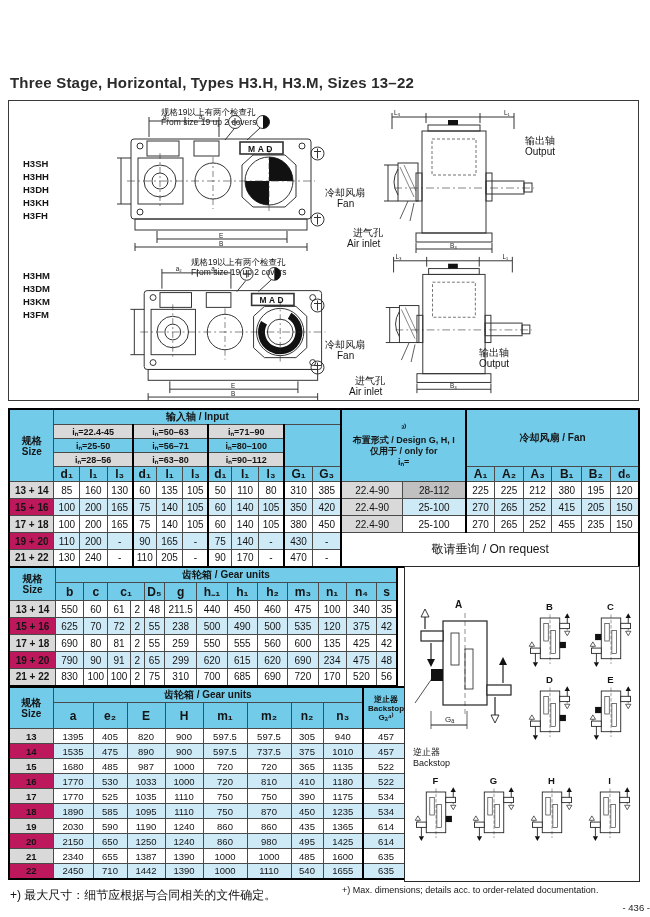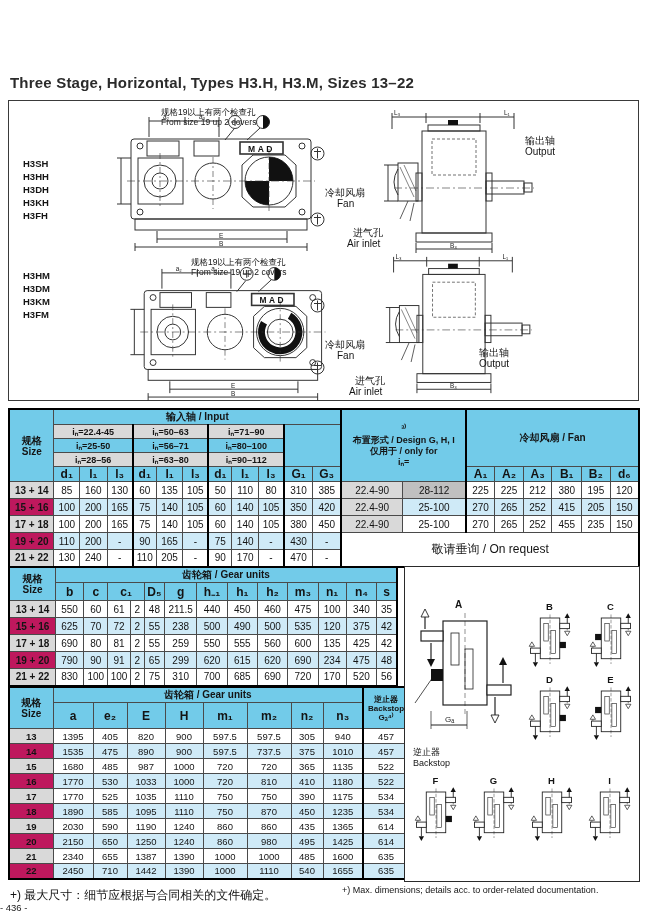--- a/index.html
+++ b/index.html
@@ -59,21 +59,21 @@
   .vletter{font-weight:700;font-size:10px;text-align:center;}
   .mini-grid-top{position:absolute;left:118px;top:34px;width:114px;display:grid;grid-template-columns:1fr 1fr;gap:4px 8px;}
   .mini-grid-bottom{position:absolute;left:4px;top:208px;width:228px;display:grid;grid-template-columns:1fr 1fr 1fr 1fr;gap:0 4px;}
   .mini-slot{width:53px;}
   .mini-letter{font-weight:700;font-size:9.5px;text-align:center;height:11px;line-height:11px;}
   .mini-svg{display:block;margin:0 auto;width:46px;height:58px;}
   .backstop-label{position:absolute;left:8px;top:180px;font-size:9px;line-height:11px;}
 
   .footnote-cn{position:absolute;left:10px;top:887px;font-size:12px;}
   .footnote-en{position:absolute;left:330px;top:885px;font-size:9px;margin-left:12px;}
-  .pagenum{position:absolute;left:0;top:902px;width:100%;text-align:left;font-size:9.5px;color:#222;}
+  .pagenum{position:absolute;left:0;top:902px;width:100%;text-align:right;font-size:9.5px;color:#222;}
 </style>
 </head>
 <body>
 
 <div class="page">
 
   <div class="title">Three Stage, Horizontal, Types H3.H, H3.M, Sizes 13–22</div>
 
   <div class="dbox">
 

